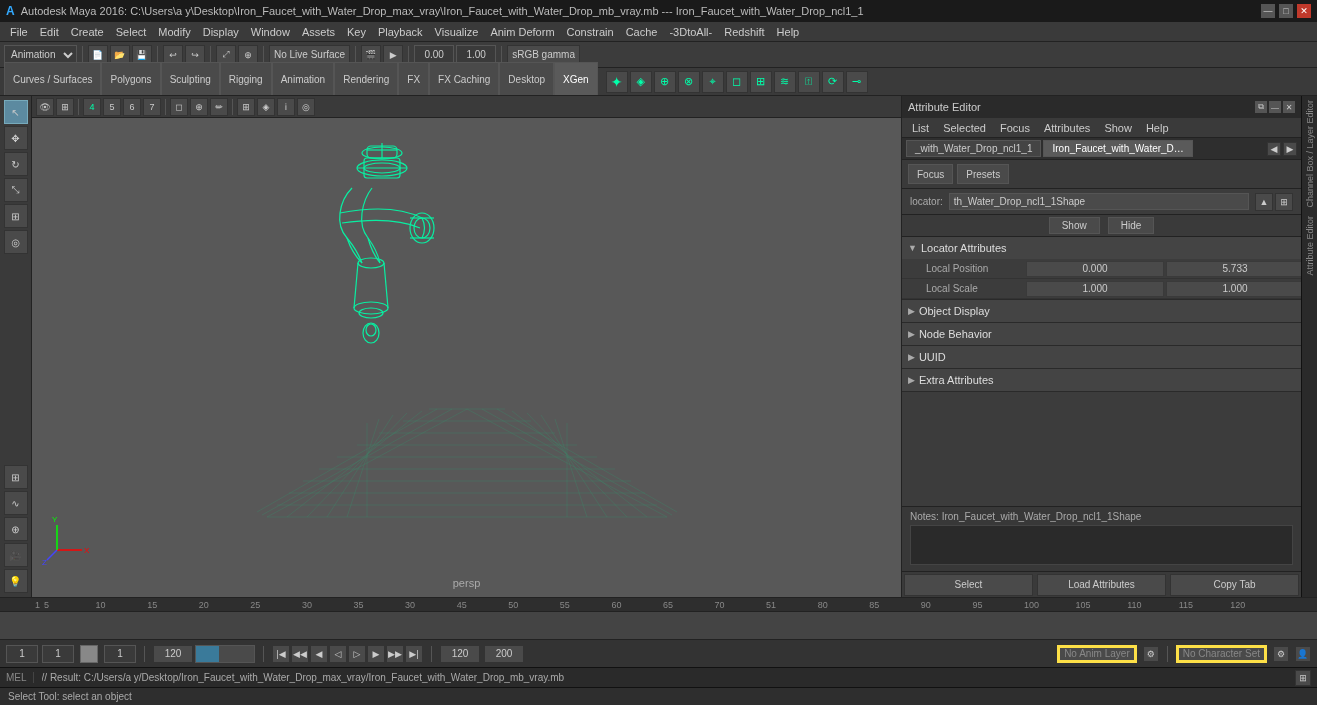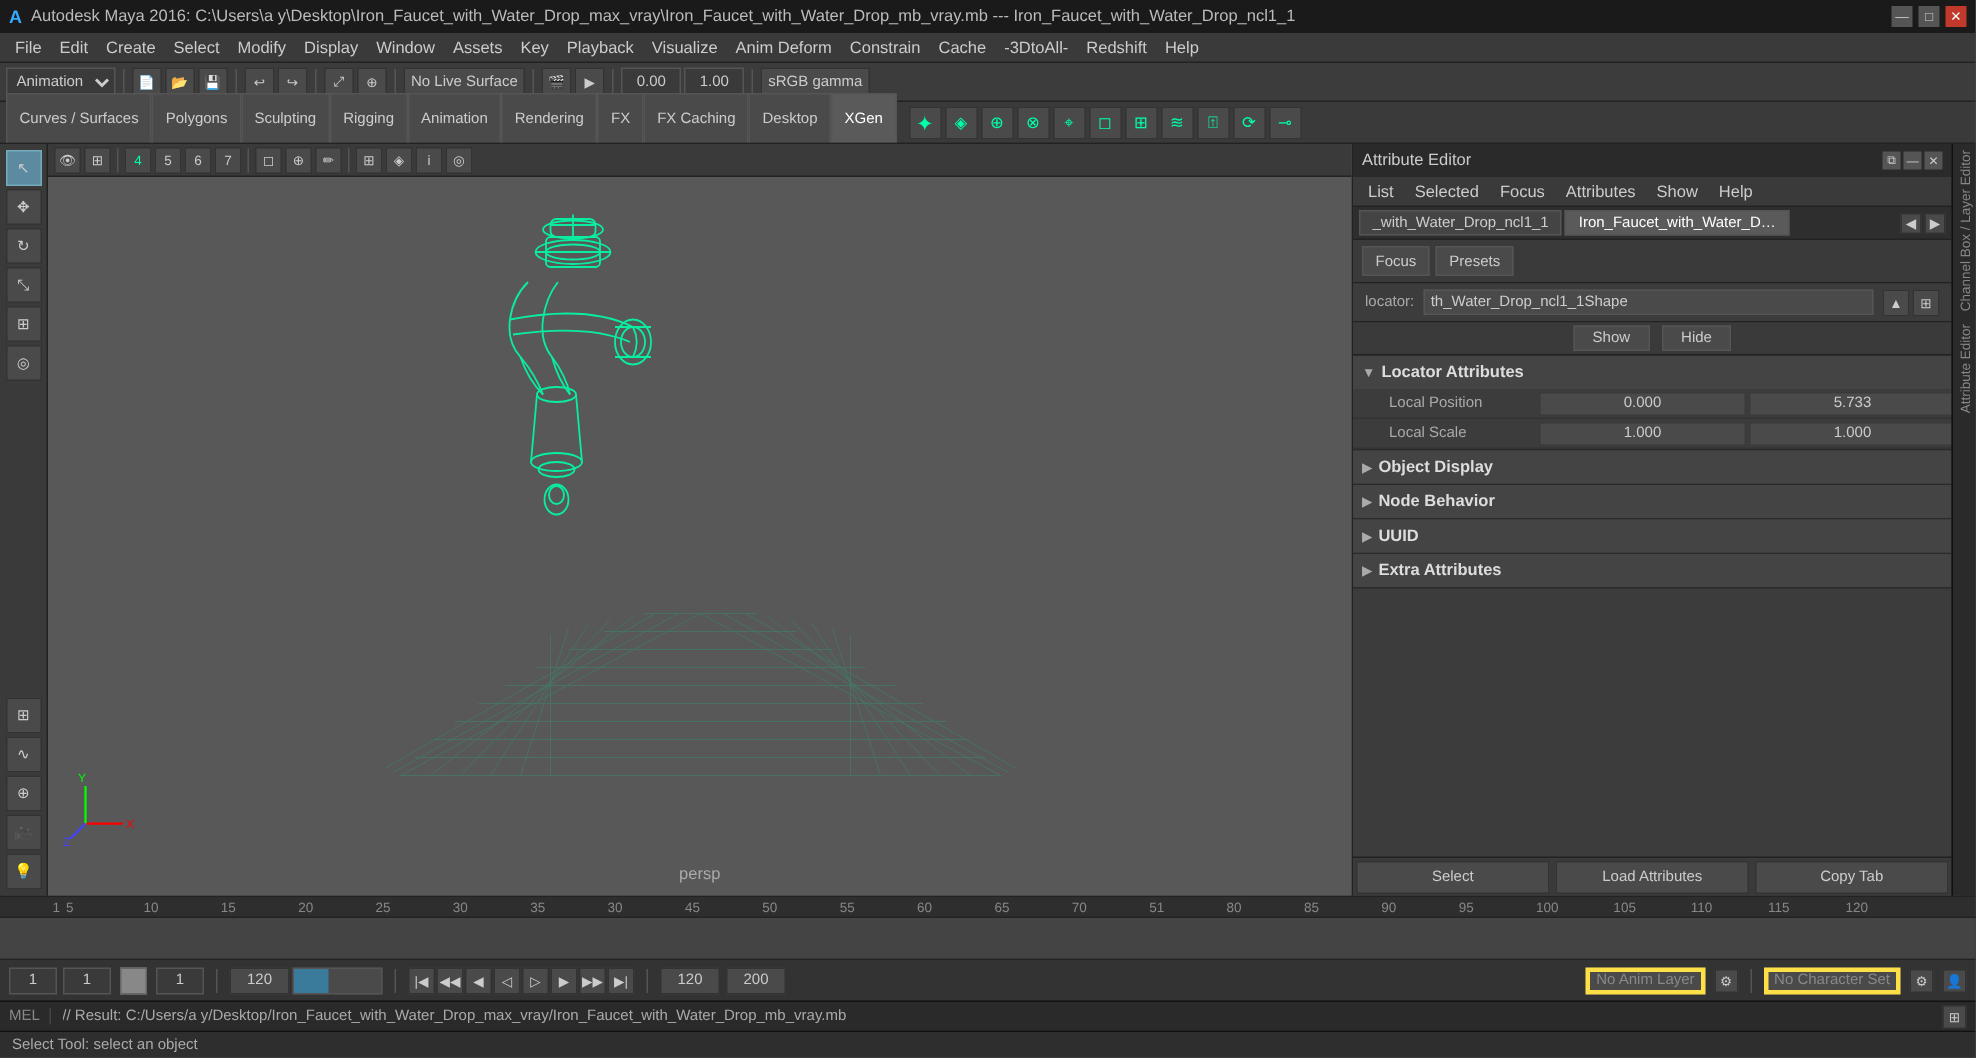--- a/index.html
+++ b/index.html
@@ -391,21 +391,21 @@
     .attr-section-header {
       height: 22px;
       background: #444;
       display: flex;
       align-items: center;
       padding: 0 6px;
       cursor: pointer;
       gap: 4px;
     }
     .section-arrow { color: #aaa; font-size: 9px; }
-    .section-title { color: #ddd; font-size: 11px; font-weight: bold; }
+    .section-title { color: #ddd; font-size: 11px; font-weight: normal; }
 
     .attr-row {
       display: flex;
       align-items: center;
       height: 20px;
       padding: 0 12px 0 24px;
       border-bottom: 1px solid #333;
     }
     .attr-label { color: #aaa; font-size: 10px; width: 100px; flex-shrink: 0; }
     .attr-values { display: flex; gap: 2px; flex: 1; align-items: flex-end; }
@@ -939,20 +939,24 @@
       </div>
 
       <div class="attr-section">
         <div class="attr-section-header">
           <span class="section-arrow">▶</span>
           <span class="section-title">Extra Attributes</span>
         </div>
       </div>
     </div>
 
+    <div id="attr-notes">
+      <div class="notes-label">Notes: Iron_Faucet_with_Water_Drop_ncl1_1Shape</div>
+      <textarea class="notes-box" style=""></textarea>
+    </div>
 
     <div id="attr-bottom-btns">
       <div class="bottom-btn">Select</div>
       <div class="bottom-btn">Load Attributes</div>
       <div class="bottom-btn">Copy Tab</div>
     </div>
   </div>
 
   <div id="right-side-label">
     <span class="side-label-text">Channel Box / Layer Editor</span>

